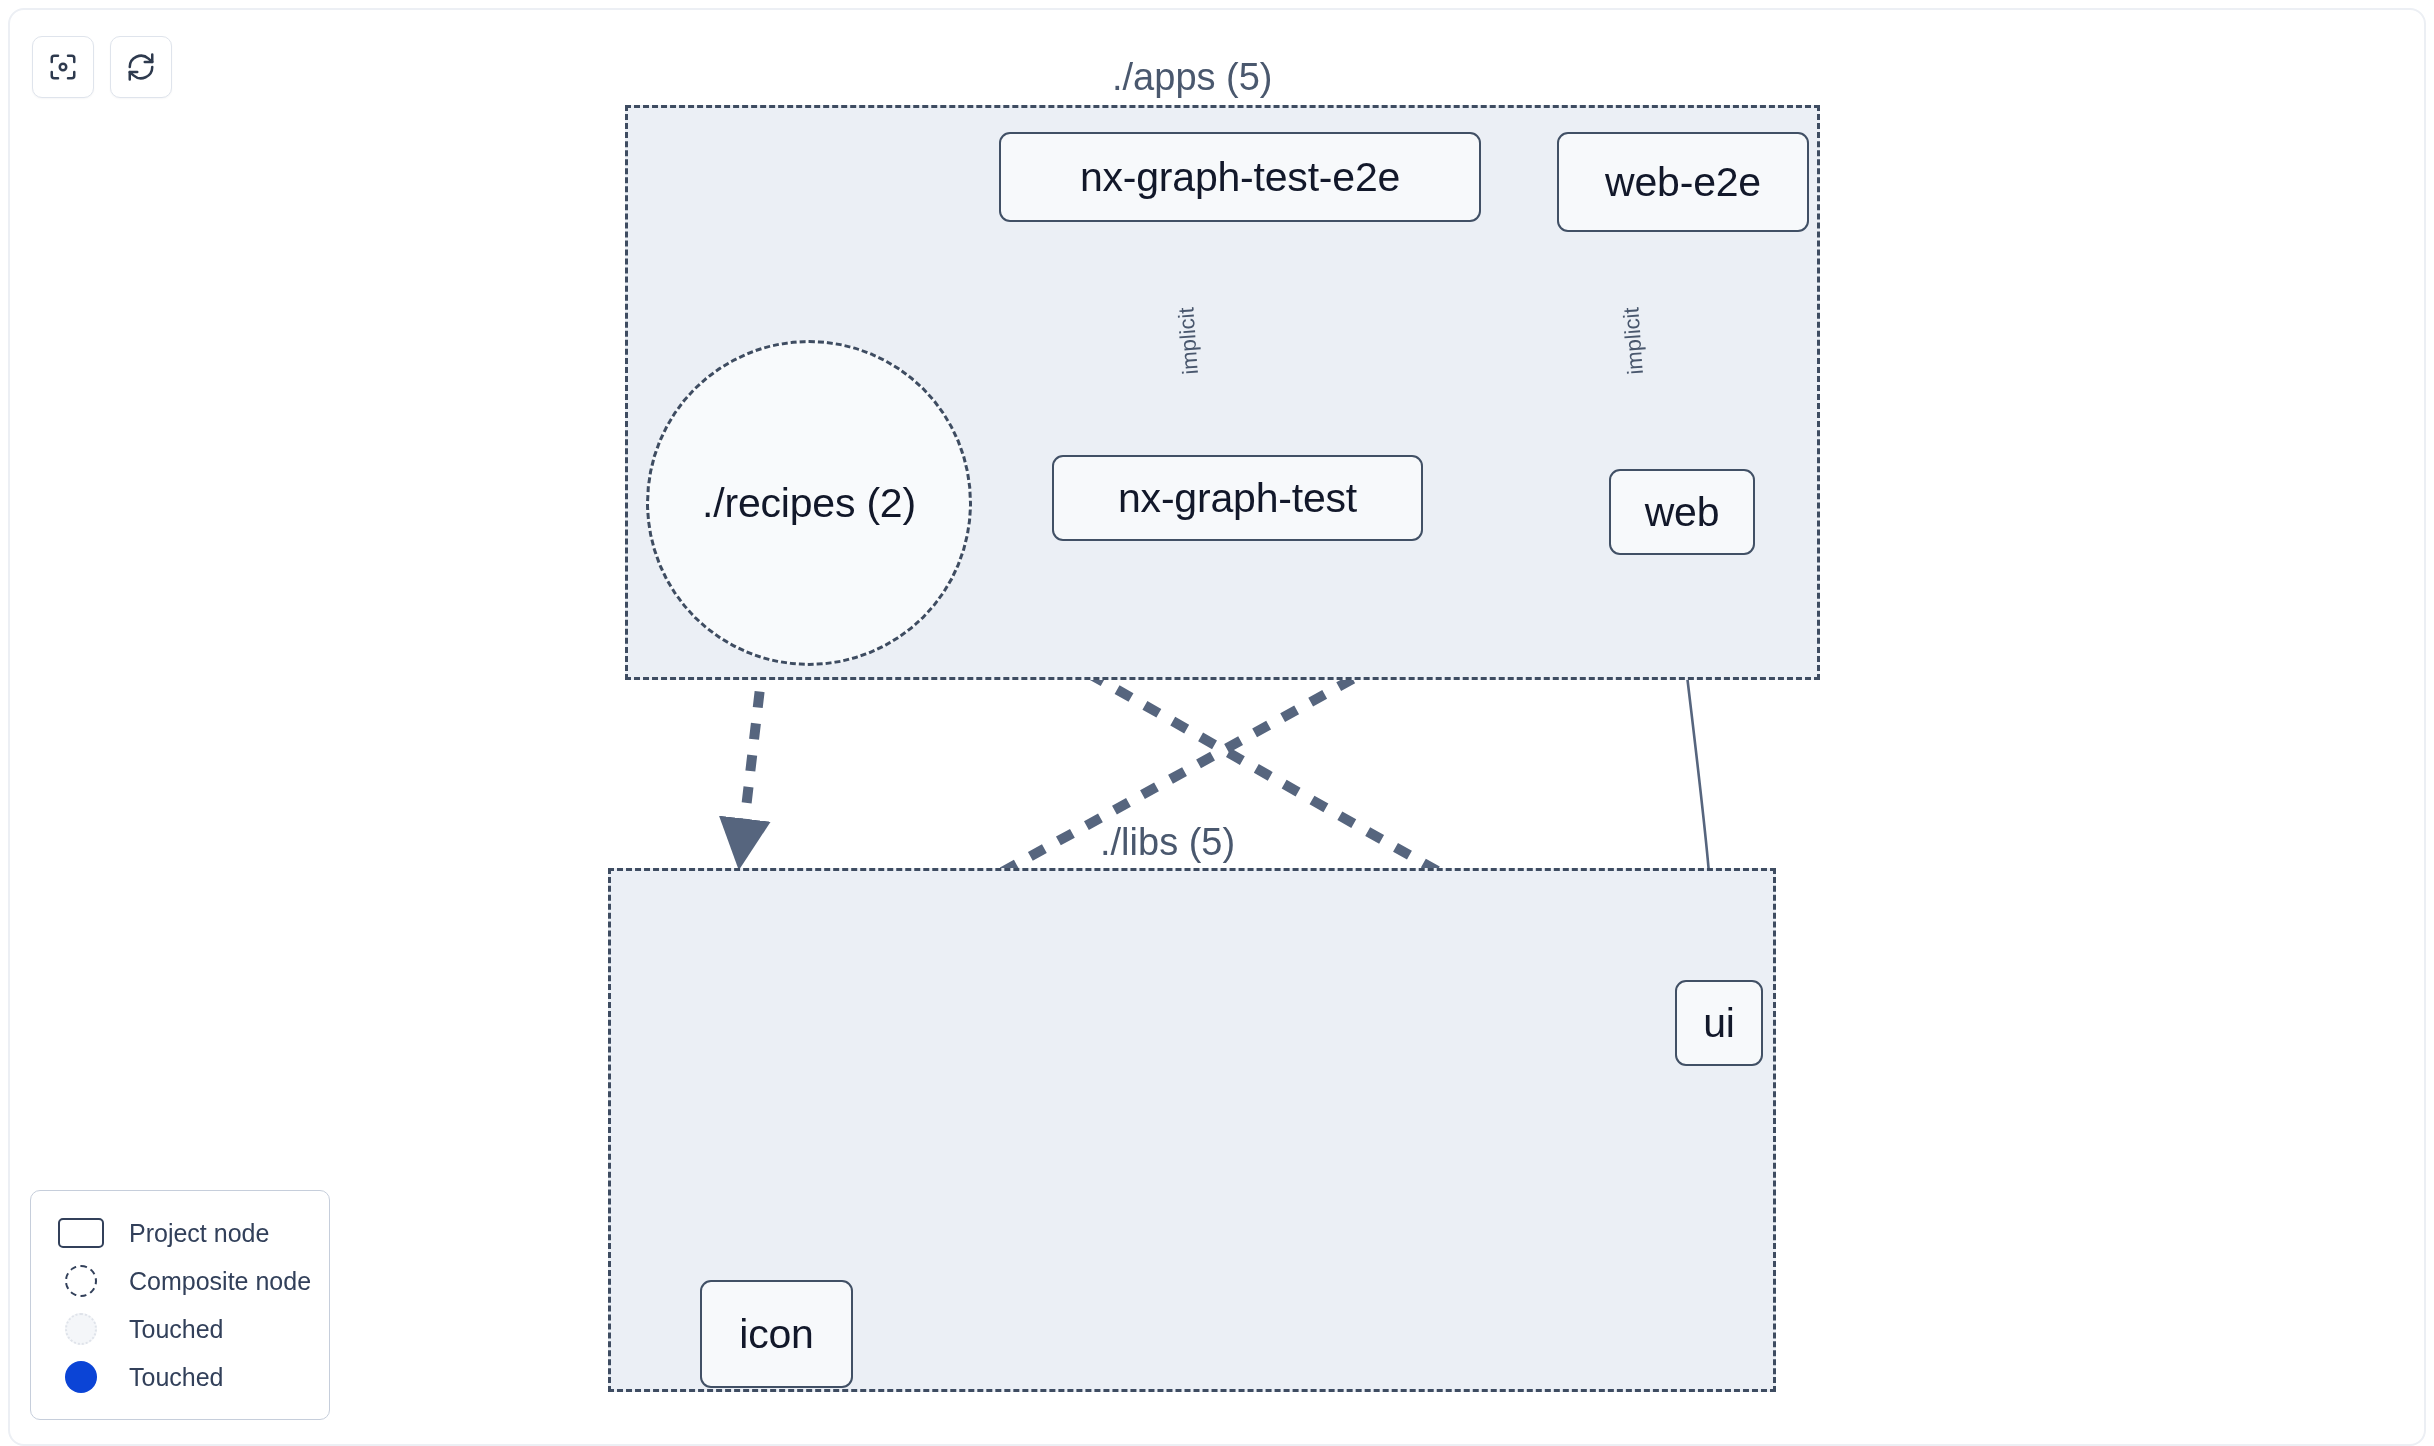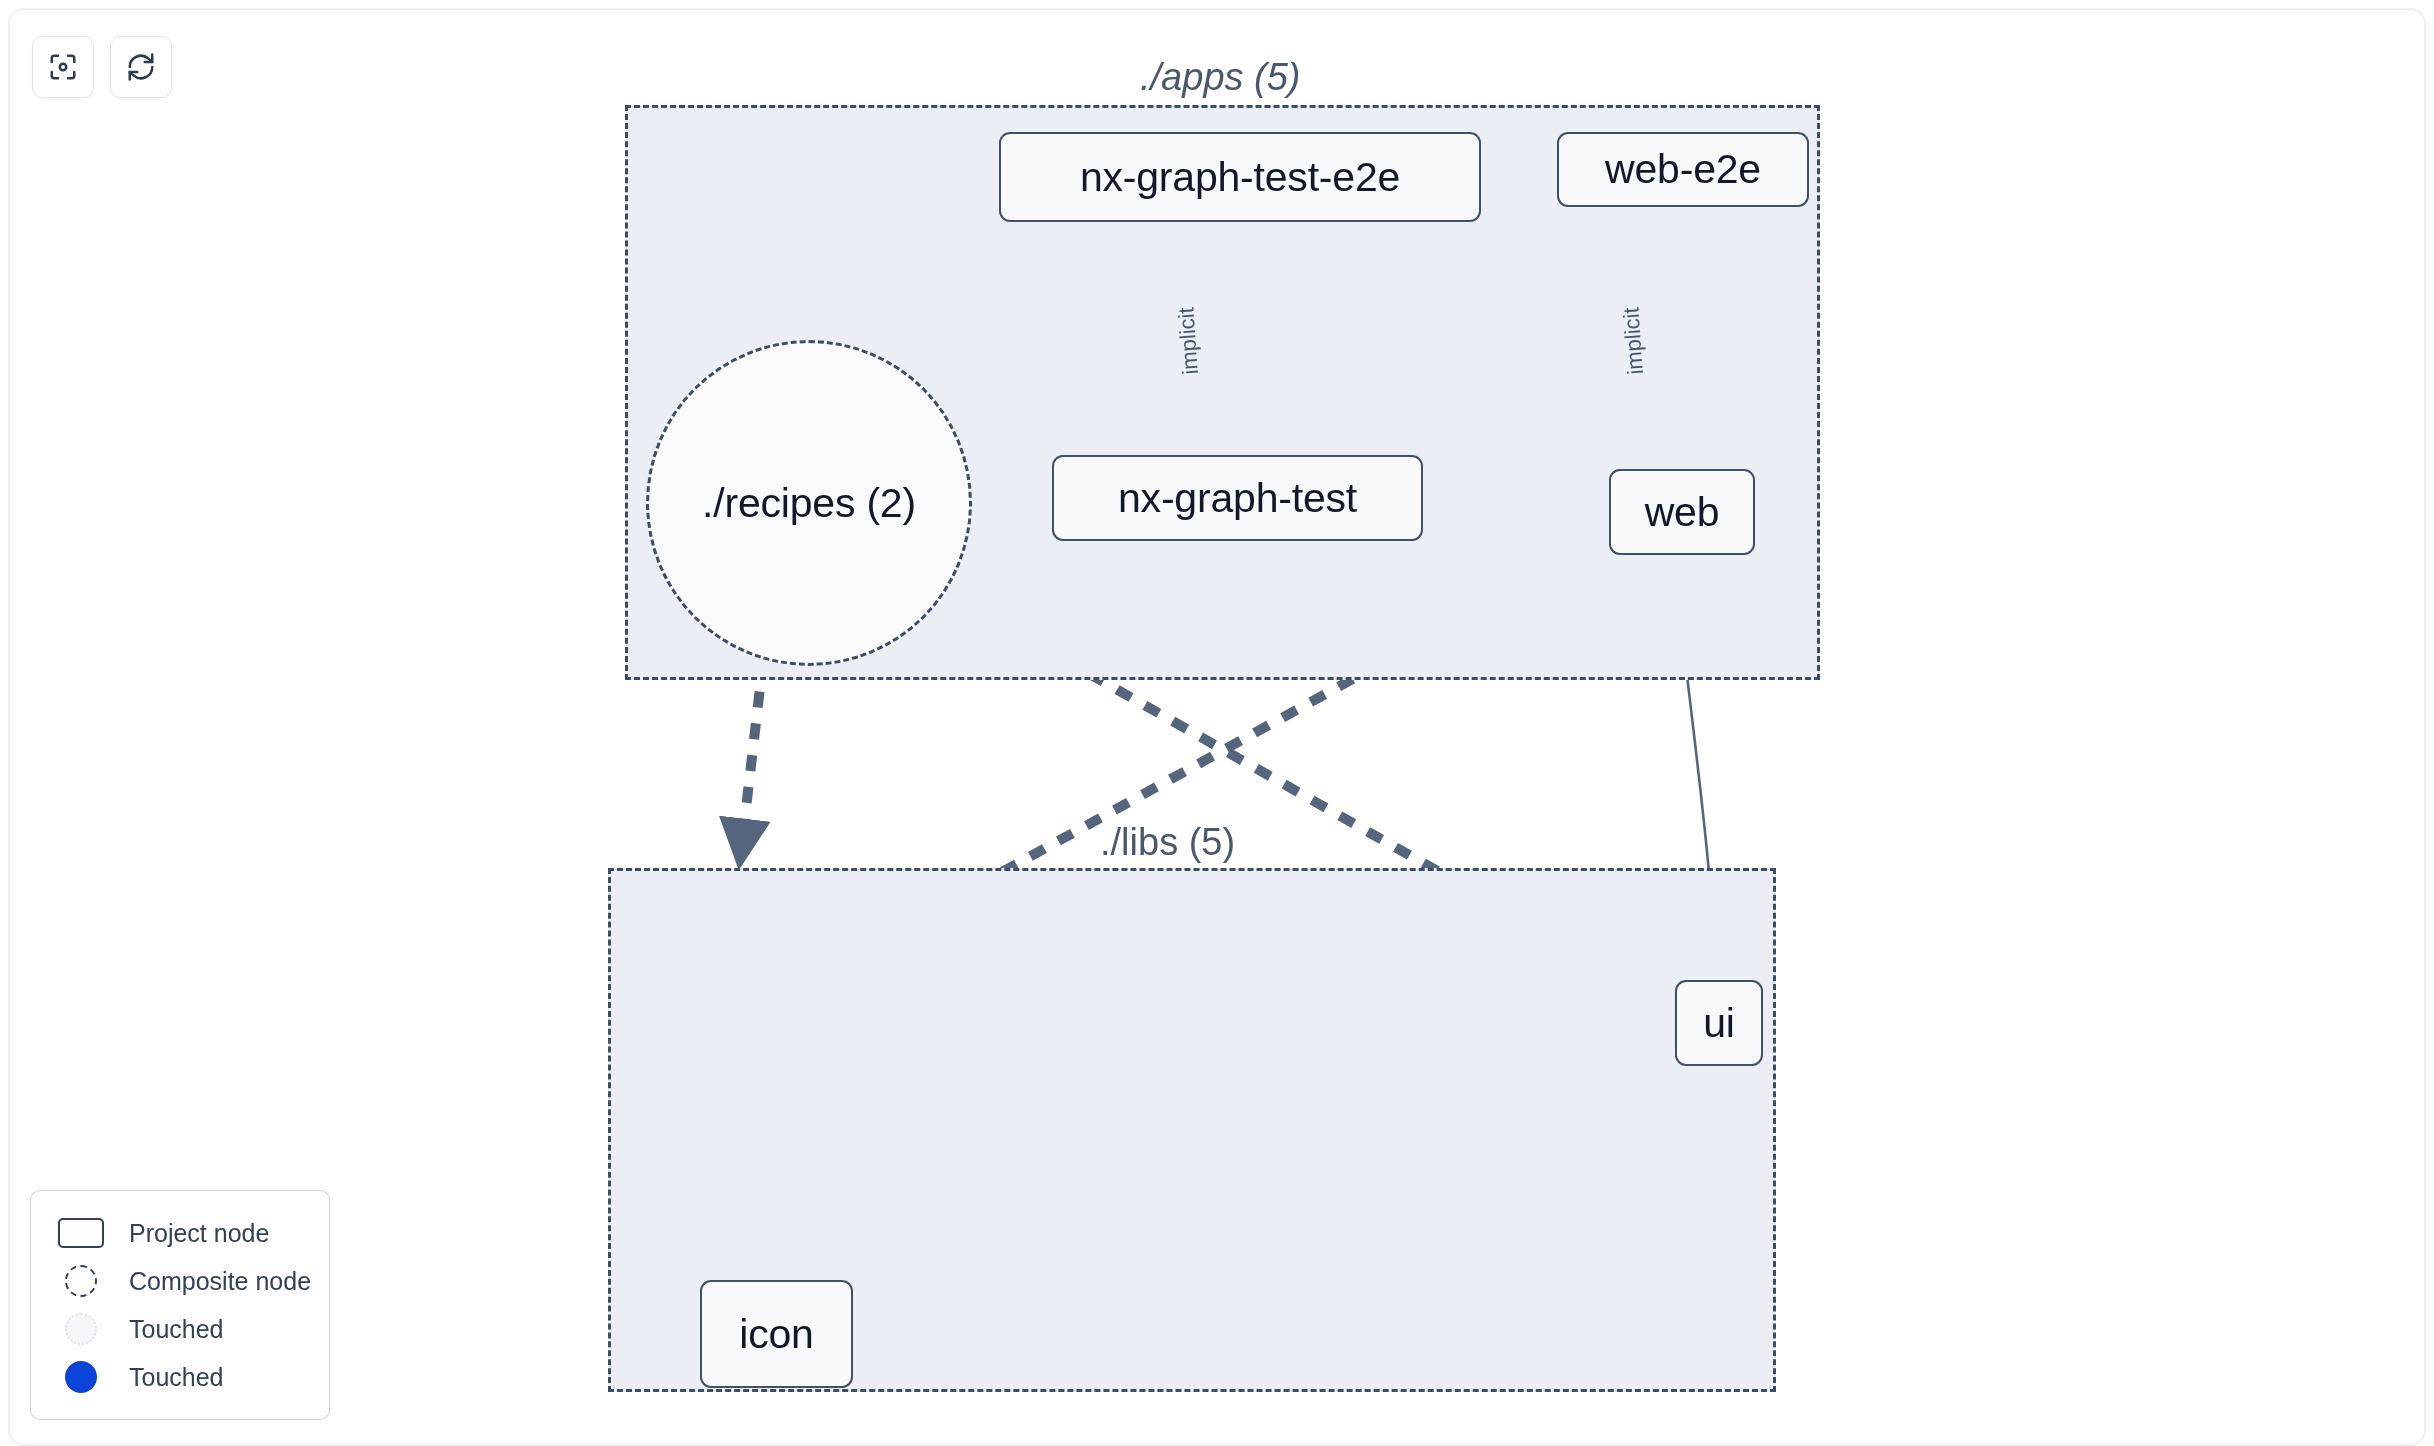--- a/index.html
+++ b/index.html
@@ -200,21 +200,21 @@
           <path d="M21 2v6h-6"></path>
           <path d="M3 12a9 9 0 0 1 15-6.7L21 8"></path>
           <path d="M3 22v-6h6"></path>
           <path d="M21 12a9 9 0 0 1-15 6.7L3 16"></path>
         </svg>
       </span>
     </button>
   </div>
 
   <div class="group-box" style="left:625px; top:105px; width:1195px; height:575px;"></div>
-  <div class="group-label" style="left:1140px; top:58px;font-style:italic;">./apps (5)</div>
+  <div class="group-label" style="left:1112px; top:58px;">./apps (5)</div>
 
   <div class="group-box" style="left:608px; top:868px; width:1168px; height:524px;"></div>
   <div class="group-label" style="left:1100px; top:823px;">./libs (5)</div>
 
   <svg id="graph-svg" viewBox="0 0 2434 1446" preserveAspectRatio="none">
     <defs>
       <marker id="arrow-thin" viewBox="0 0 10 10" refX="9" refY="5" markerWidth="7" markerHeight="7" orient="auto-start-reverse">
         <path d="M 0 0 L 10 5 L 0 10 z" fill="#56657e"></path>
       </marker>
       <marker id="arrow-thick" viewBox="0 0 10 10" refX="8" refY="5" markerWidth="5.2" markerHeight="5.2" orient="auto-start-reverse">
@@ -237,21 +237,21 @@
     <path d="M 740 1140 L 727 1258" fill="none" stroke="#56657e" stroke-width="10" stroke-dasharray="16 16" marker-end="url(#arrow-thick)"></path>
   </svg>
 
   <div class="edge-label" style="left:1155px; top:330px; transform:rotate(-94deg);">implicit</div>
   <div class="edge-label" style="left:1600px; top:330px; transform:rotate(-94deg);">implicit</div>
 
   <div class="node" style="left:991px; top:132px; width:482px; height:90px;">
     <span>nx-graph-test-e2e</span>
   </div>
 
-  <div class="node" style="left:1549px; top:132px; width:252px; height:75px;">
+  <div class="node" style="left:1549px; top:132px; width:252px; height:100px;">
     <span>web-e2e</span>
   </div>
 
   <div class="node" style="left:1044px; top:455px; width:371px; height:86px;">
     <span>nx-graph-test</span>
   </div>
 
   <div class="node" style="left:1601px; top:469px; width:146px; height:86px;justify-content:center;">
     <span>web</span>
   </div>

